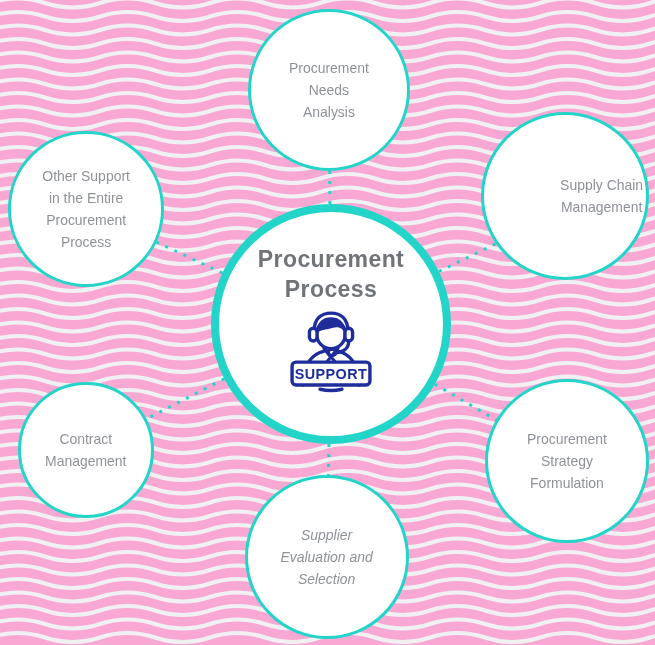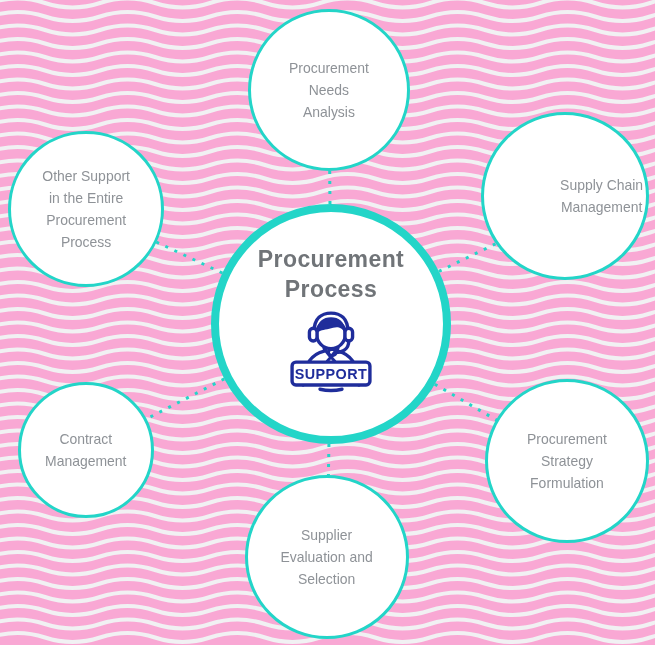--- a/index.html
+++ b/index.html
@@ -137,21 +137,21 @@
   </div>
 
   <div class="node sat" style="left:485px;top:379px;width:164px;height:164px;">
     <div class="sat-label">
       <span>Procurement</span>
       <span>Strategy</span>
       <span>Formulation</span>
     </div>
   </div>
 
-  <div class="node sat" style="left:245px;top:475px;width:164px;height:164px;">
+  <div class="node sat" style="left:245px;top:475px;width:164px;height:164px;font-style:italic;">
     <div class="sat-label">
       <span>Supplier</span>
       <span>Evaluation and</span>
       <span>Selection</span>
     </div>
   </div>
 
   <div class="node sat" style="left:18px;top:382px;width:136px;height:136px;align-items:center;">
     <div class="sat-label">
       <span>Contract</span>

